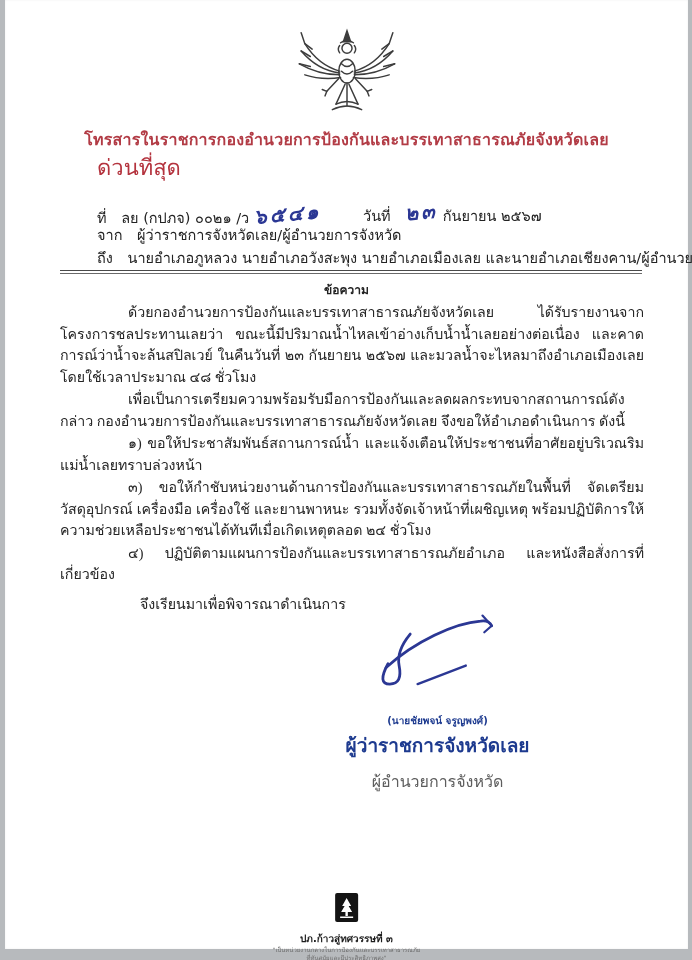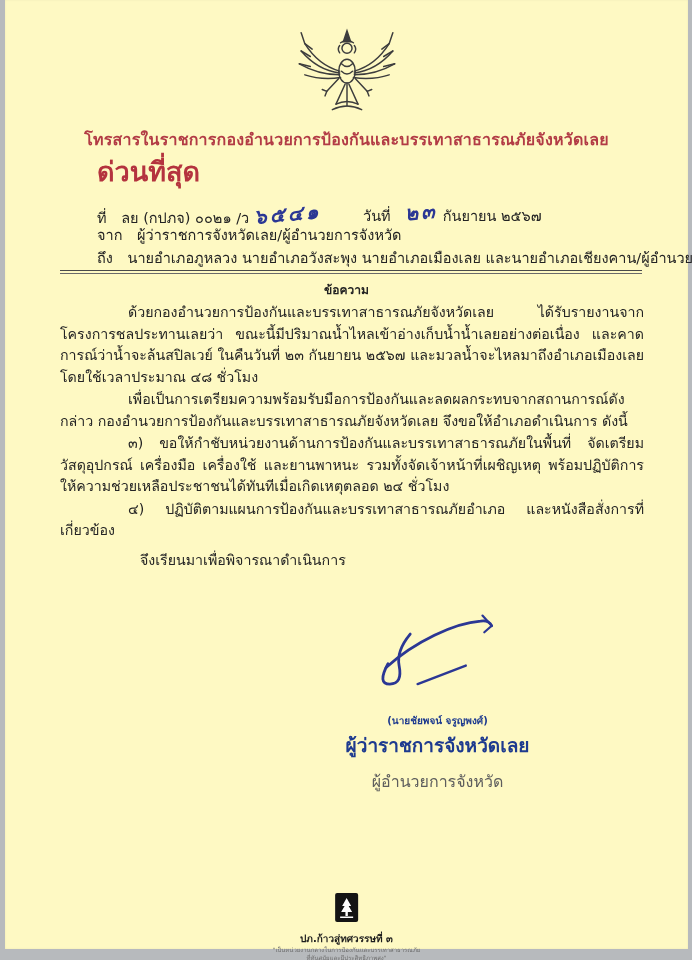--- a/index.html
+++ b/index.html
@@ -5,35 +5,35 @@
   * { margin:0; padding:0; box-sizing:border-box; }
   html,body { width:692px; height:960px; }
   body {
     position:relative;
     background:#b7babd;
     font-family:"DejaVu Sans","Liberation Sans",sans-serif;
     overflow:hidden;
   }
   .page {
     position:absolute; left:5px; top:0; right:4px; bottom:11px;
-    background:#fef9c3;
+    background:#ffffff;
     box-shadow:inset 0 0 2px rgba(0,0,0,.08);
   }
   .garuda {
     position:absolute; top:24px; left:50%; transform:translateX(-50%);
     width:110px; height:98px;
   }
   .doc-title {
     position:absolute; top:127px; left:0; width:100%;
     text-align:center; font-size:16px; font-weight:bold;
     color:#b23b45; letter-spacing:.2px;
   }
   .urgent {
     position:absolute; left:92px; top:150px;
-    font-size:27px; font-weight:bold; color:#b4333e;
+    font-size:22px; font-weight:normal; color:#b4333e;
   }
   .row { position:absolute; left:92px; font-size:14.5px; color:#232323; white-space:nowrap; }
   .row .lbl { margin-right:10px; }
   .ref-row { top:200px; }
   .date-row { top:198px; left:358px; }
   .handwritten {
     display:inline-block; color:#2b3794; font-weight:bold;
     font-size:20px; letter-spacing:3px; transform:rotate(-5deg) translateY(-2px);
     font-style:italic;
   }
@@ -45,21 +45,21 @@
   }
   .msg-head {
     position:absolute; top:280px; left:0; width:100%;
     text-align:center; font-size:12px; font-weight:bold; color:#222;
   }
   .body-text {
     position:absolute; top:302px; left:55px; width:584px;
     font-size:14.2px; line-height:21.5px; color:#242424;
     text-align:justify;
   }
-  .body-text p { text-indent:68px; margin-bottom:1px; }
+  .body-text p { text-indent:68px; margin-bottom:1px;font-family:Liberation Serif, serif; }
   .body-text p.closing { text-indent:80px; margin-top:8px; }
   .sig-block {
     position:absolute; top:610px; left:315px; width:235px;
     text-align:center;
   }
   .sig-swoosh { width:190px; height:88px; margin:0 auto; display:block; }
   .sig-name { color:#1d3a8f; font-weight:bold; font-size:10px; margin-top:15px; }
   .sig-pos1 { color:#1d3a8f; font-weight:bold; font-size:19px; margin-top:2px; }
   .sig-pos2 { color:#5d5d5d; font-size:16px; margin-top:9px; }
   .footer {
@@ -135,20 +135,21 @@
     <span>นายอำเภอภูหลวง นายอำเภอวังสะพุง นายอำเภอเมืองเลย และนายอำเภอเชียงคาน/ผู้อำนวยการอำเภอ</span>
   </div>
 
   <div class="rule"></div>
 
   <div class="msg-head">ข้อความ</div>
 
   <div class="body-text">
     <p>ด้วยกองอำนวยการป้องกันและบรรเทาสาธารณภัยจังหวัดเลย ได้รับรายงานจากโครงการชลประทานเลยว่า ขณะนี้มีปริมาณน้ำไหลเข้าอ่างเก็บน้ำน้ำเลยอย่างต่อเนื่อง และคาดการณ์ว่าน้ำจะล้นสปิลเวย์ ในคืนวันที่ ๒๓ กันยายน ๒๕๖๗ และมวลน้ำจะไหลมาถึงอำเภอเมืองเลย โดยใช้เวลาประมาณ ๔๘ ชั่วโมง</p>
     <p>เพื่อเป็นการเตรียมความพร้อมรับมือการป้องกันและลดผลกระทบจากสถานการณ์ดังกล่าว กองอำนวยการป้องกันและบรรเทาสาธารณภัยจังหวัดเลย จึงขอให้อำเภอดำเนินการ ดังนี้</p>
+    <p>๑) ขอให้ประชาสัมพันธ์สถานการณ์น้ำ และแจ้งเตือนให้ประชาชนที่อาศัยอยู่บริเวณริมแม่น้ำเลยทราบล่วงหน้า</p>
     <p>๓) ขอให้กำชับหน่วยงานด้านการป้องกันและบรรเทาสาธารณภัยในพื้นที่ จัดเตรียมวัสดุอุปกรณ์ เครื่องมือ เครื่องใช้ และยานพาหนะ รวมทั้งจัดเจ้าหน้าที่เผชิญเหตุ พร้อมปฏิบัติการให้ความช่วยเหลือประชาชนได้ทันทีเมื่อเกิดเหตุตลอด ๒๔ ชั่วโมง</p>
     <p>๔) ปฏิบัติตามแผนการป้องกันและบรรเทาสาธารณภัยอำเภอ และหนังสือสั่งการที่เกี่ยวข้อง</p>
     <p class="closing">จึงเรียนมาเพื่อพิจารณาดำเนินการ</p>
   </div>
 
   <div class="sig-block">
     <svg class="sig-swoosh" viewBox="0 0 200 95" fill="none" stroke="#2b3794" stroke-width="3" stroke-linecap="round">
       <path d="M46,58 q-12,22 2,22 q14,0 10,-20 q-3,-16 12,-34"></path>
       <path d="M44,62 C75,34 118,14 146,12 C152,11 156,13 158,17"></path>
       <path d="M158,17 L148,6 M158,17 L150,24" stroke-width="2.4"></path>

